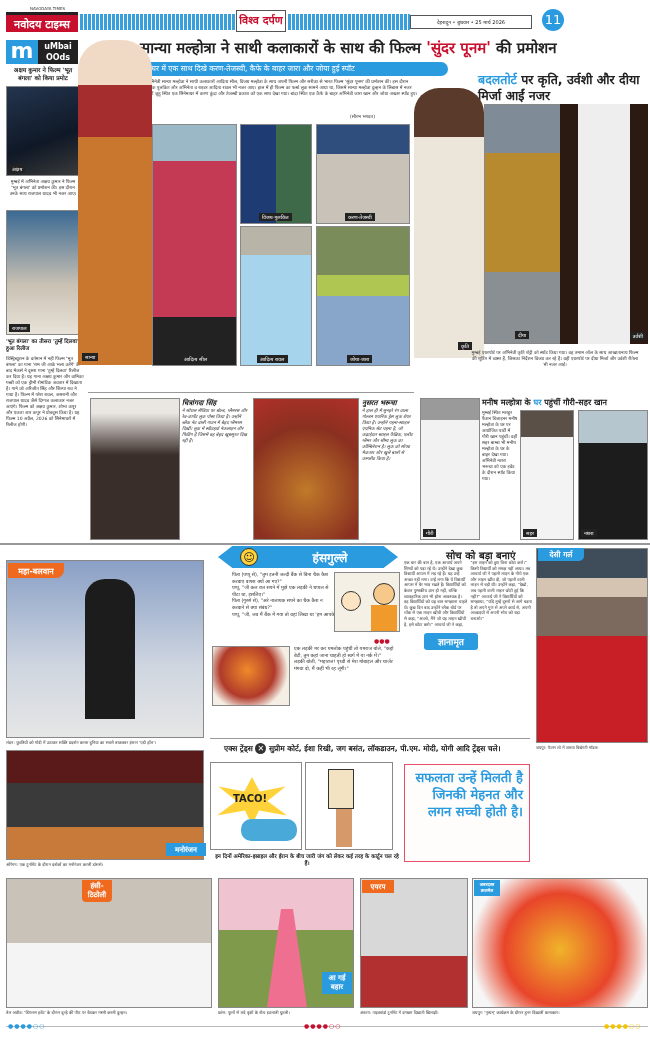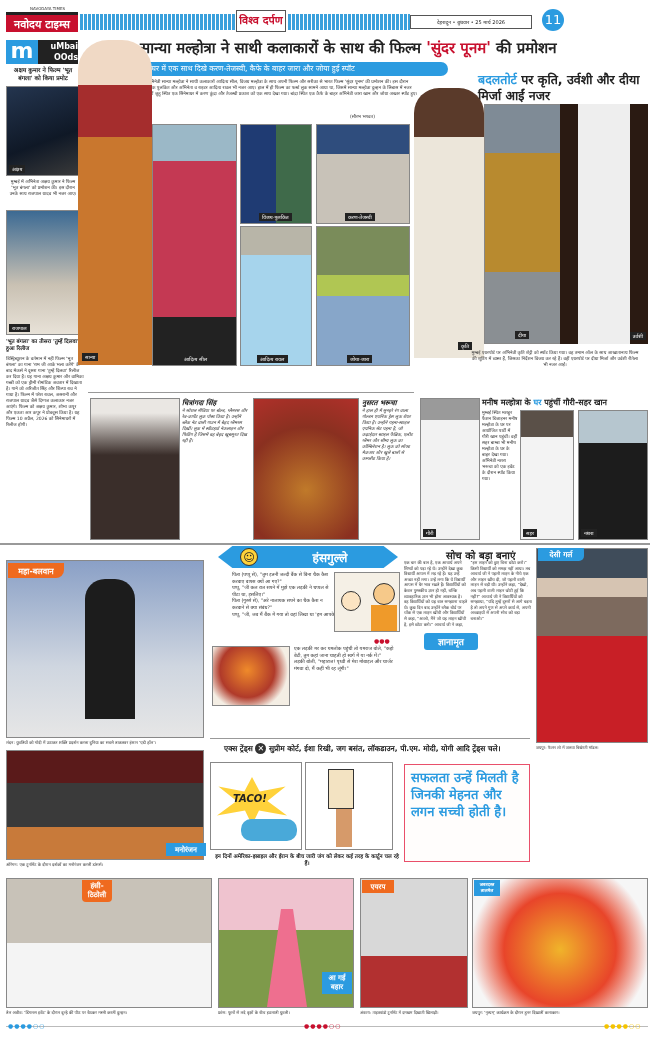--- a/index.html
+++ b/index.html
@@ -24,21 +24,21 @@
 
 <div class="abs mast-small">NAVODAYA TIMES</div>
 <div class="abs masthead">नवोदय टाइम्स</div>
 <div class="abs stripebar" style="width:156px"></div>
 <div class="abs stripebar" style="left:288px;width:122px"></div>
 <div class="abs sectiontag">विश्व दर्पण</div>
 <div class="abs dateline">देहरादून • बुधवार • 25 मार्च 2026</div>
 <div class="abs pagenum">11</div>
 
 <div class="abs" style="left:6px;top:40px;width:32px;height:24px;background:#2b9be0;color:#fff;font-size:22px;font-weight:bold;text-align:center;line-height:22px">m</div>
-<div class="abs" style="left:38px;top:40px;width:40px;height:24px;background:#222;color:#fff;font-size:8px;font-weight:bold;text-align:right;line-height:11px;padding-top:1px">uMbai OOds</div>
+<div class="abs" style="left:38px;top:40px;width:40px;height:24px;background:#222;color:#fff;font-size:8px;font-weight:bold;text-align:center;line-height:11px;padding-top:1px">uMbai OOds</div>
 <div class="abs headline" style="left:6px;top:66px;width:74px;font-size:6px;line-height:8px;text-align:center">अक्षय कुमार ने फिल्म 'भूत बंगला' को किया प्रमोट</div>
 <div class="abs photo" style="left:6px;top:86px;width:74px;height:90px;background:linear-gradient(160deg,#24354f,#0f1826 60%,#3a3a3a)">
   <div class="abs cap" style="left:2px;bottom:2px">अक्षय</div>
 </div>
 <div class="abs body-text" style="left:8px;top:179px;width:70px;text-align:center">मुम्बई में अभिनेता अक्षय कुमार ने फिल्म 'भूत बंगला' को प्रमोशन की। इस दौरान उनके साथ राजपाल यादव भी नजर आए।</div>
 <div class="abs photo" style="left:6px;top:210px;width:74px;height:125px;background:linear-gradient(180deg,#3c6a93,#c9c1b3 60%,#e8e2d8)">
   <div class="abs cap" style="left:2px;bottom:2px">राजपाल</div>
 </div>
 <div class="abs headline" style="left:6px;top:338px;width:76px;font-size:5.5px;line-height:7px;color:#222">'भूत बंगला' का तीसरा 'तुम्हें दिलवा' हुआ रिलीज</div>
 <div class="abs body-text" style="left:6px;top:356px;width:78px;height:198px;overflow:hidden">डिस्ट्रिब्यूशन के वर्तमान में नहीं फिल्म 'भूत बंगला' का गाना 'राम जी आके भला करेंगे' के बाद मेकर्स ने दूसरा गाना 'तुम्हें दिलवा' रिलीज कर दिया है। यह गाना अक्षय कुमार और वामिका गब्बी को एक ड्रीमी रोमांटिक अवतार में दिखाता है। गाने को अरिजीत सिंह और शिल्पा राव ने गाया है। फिल्म में परेश रावल, असरानी और राजपाल यादव जैसे दिग्गज कलाकार नजर आएंगे। फिल्म को अक्षय कुमार, शोभा कपूर और एकता आर कपूर ने प्रोड्यूस किया है। यह फिल्म 10 अप्रैल, 2026 को सिनेमाघरों में रिलीज होगी।</div>
@@ -154,31 +154,31 @@
   <span style="display:inline-block;width:11px;height:11px;border-radius:50%;background:#333;color:#fff;font-size:8px;text-align:center;line-height:11px;vertical-align:middle">✕</span>
   <span>सुप्रीम कोर्ट, ईशा रिखी, जग बसंत, लॉकडाउन, पी.एम. मोदी, योगी आदि ट्रेंड्स चले।</span>
 </div>
 
 <div class="abs photo" style="left:6px;top:750px;width:198px;height:110px;background:linear-gradient(180deg,#5a1a1a 0 30%,#3a3a3a 30% 70%,#c87a3a 70%)"></div>
 <div class="abs blue-tag" style="left:166px;top:843px;width:40px;font-size:7px">मनोरंजन</div>
 <div class="abs body-text" style="left:6px;top:862px;width:200px;font-size:4.2px">ओरेगन: एक टूर्नामेंट के दौरान दर्शकों का मनोरंजन करतीं डांसर्स।</div>
 
 <div class="abs photo" style="left:210px;top:762px;width:92px;height:88px;background:#fff">
   <div class="abs" style="left:6px;top:14px;width:70px;height:48px;background:#ffd23a;clip-path:polygon(50% 0,61% 30%,98% 20%,72% 50%,100% 80%,60% 70%,50% 100%,40% 70%,0 80%,28% 50%,2% 20%,39% 30%)"></div>
-  <div class="abs headline" style="left:22px;top:30px;font-size:10px;font-style:italic">TACO!</div>
+  <div class="abs headline" style="left:22px;top:30px;font-size:10px;">TACO!</div>
   <div class="abs" style="left:30px;top:56px;width:56px;height:22px;background:#49a9d9;border-radius:10px"></div>
 </div>
 <div class="abs photo" style="left:305px;top:762px;width:88px;height:88px;background:#fff">
   <div class="abs" style="left:22px;top:6px;width:26px;height:40px;background:#f3e3c2;border:1px solid #333"></div>
   <div class="abs" style="left:30px;top:46px;width:16px;height:38px;background:#d69a6a"></div>
 </div>
 <div class="abs headline" style="left:212px;top:853px;width:190px;font-size:5.5px;line-height:7px;text-align:center">इन दिनों अमेरिका-इस्राइल और ईरान के बीच जारी जंग को लेकर कई तरह के कार्टून चल रहे हैं।</div>
 
 <div class="abs" style="left:404px;top:764px;width:126px;height:98px;border:1.5px solid #e94f6a;background:#fffdfc;padding:4px 6px">
-  <div style="color:#2b9be0;font-weight:bold;font-size:13px;line-height:17px;text-align:left">सफलता उन्हें मिलती है जिनकी मेहनत और लगन सच्ची होती है।</div>
+  <div style="color:#2b9be0;font-weight:bold;font-size:13px;line-height:17px;text-align:right">सफलता उन्हें मिलती है जिनकी मेहनत और लगन सच्ची होती है।</div>
 </div>
 
 <div class="abs photo" style="left:6px;top:878px;width:206px;height:130px;background:linear-gradient(180deg,#c8c2b8 0 50%,#f4f4f4 50%)"></div>
 <div class="abs orange-tag" style="left:82px;top:880px;width:30px;font-size:7px;line-height:9px;border-radius:0 0 4px 4px">हंसी-ठिठोली</div>
 <div class="abs body-text" style="left:6px;top:1010px;width:206px;font-size:4.2px">तेल अवीव: 'डिंगलस इवेंट' के दौरान दूल्हे की पीठ पर बैठकर मस्ती करतीं दुल्हन।</div>
 
 <div class="abs photo" style="left:218px;top:878px;width:136px;height:130px;background:linear-gradient(180deg,#efc3cf 0 40%,#7e9a4a 40%)">
   <div class="abs" style="left:48px;top:30px;width:40px;height:98px;background:#ee6f8f;clip-path:polygon(35% 0,65% 0,100% 100%,0 100%)"></div>
 </div>
 <div class="abs blue-tag" style="left:322px;top:972px;width:30px;font-size:7px;line-height:9px">आ गई बहार</div>

